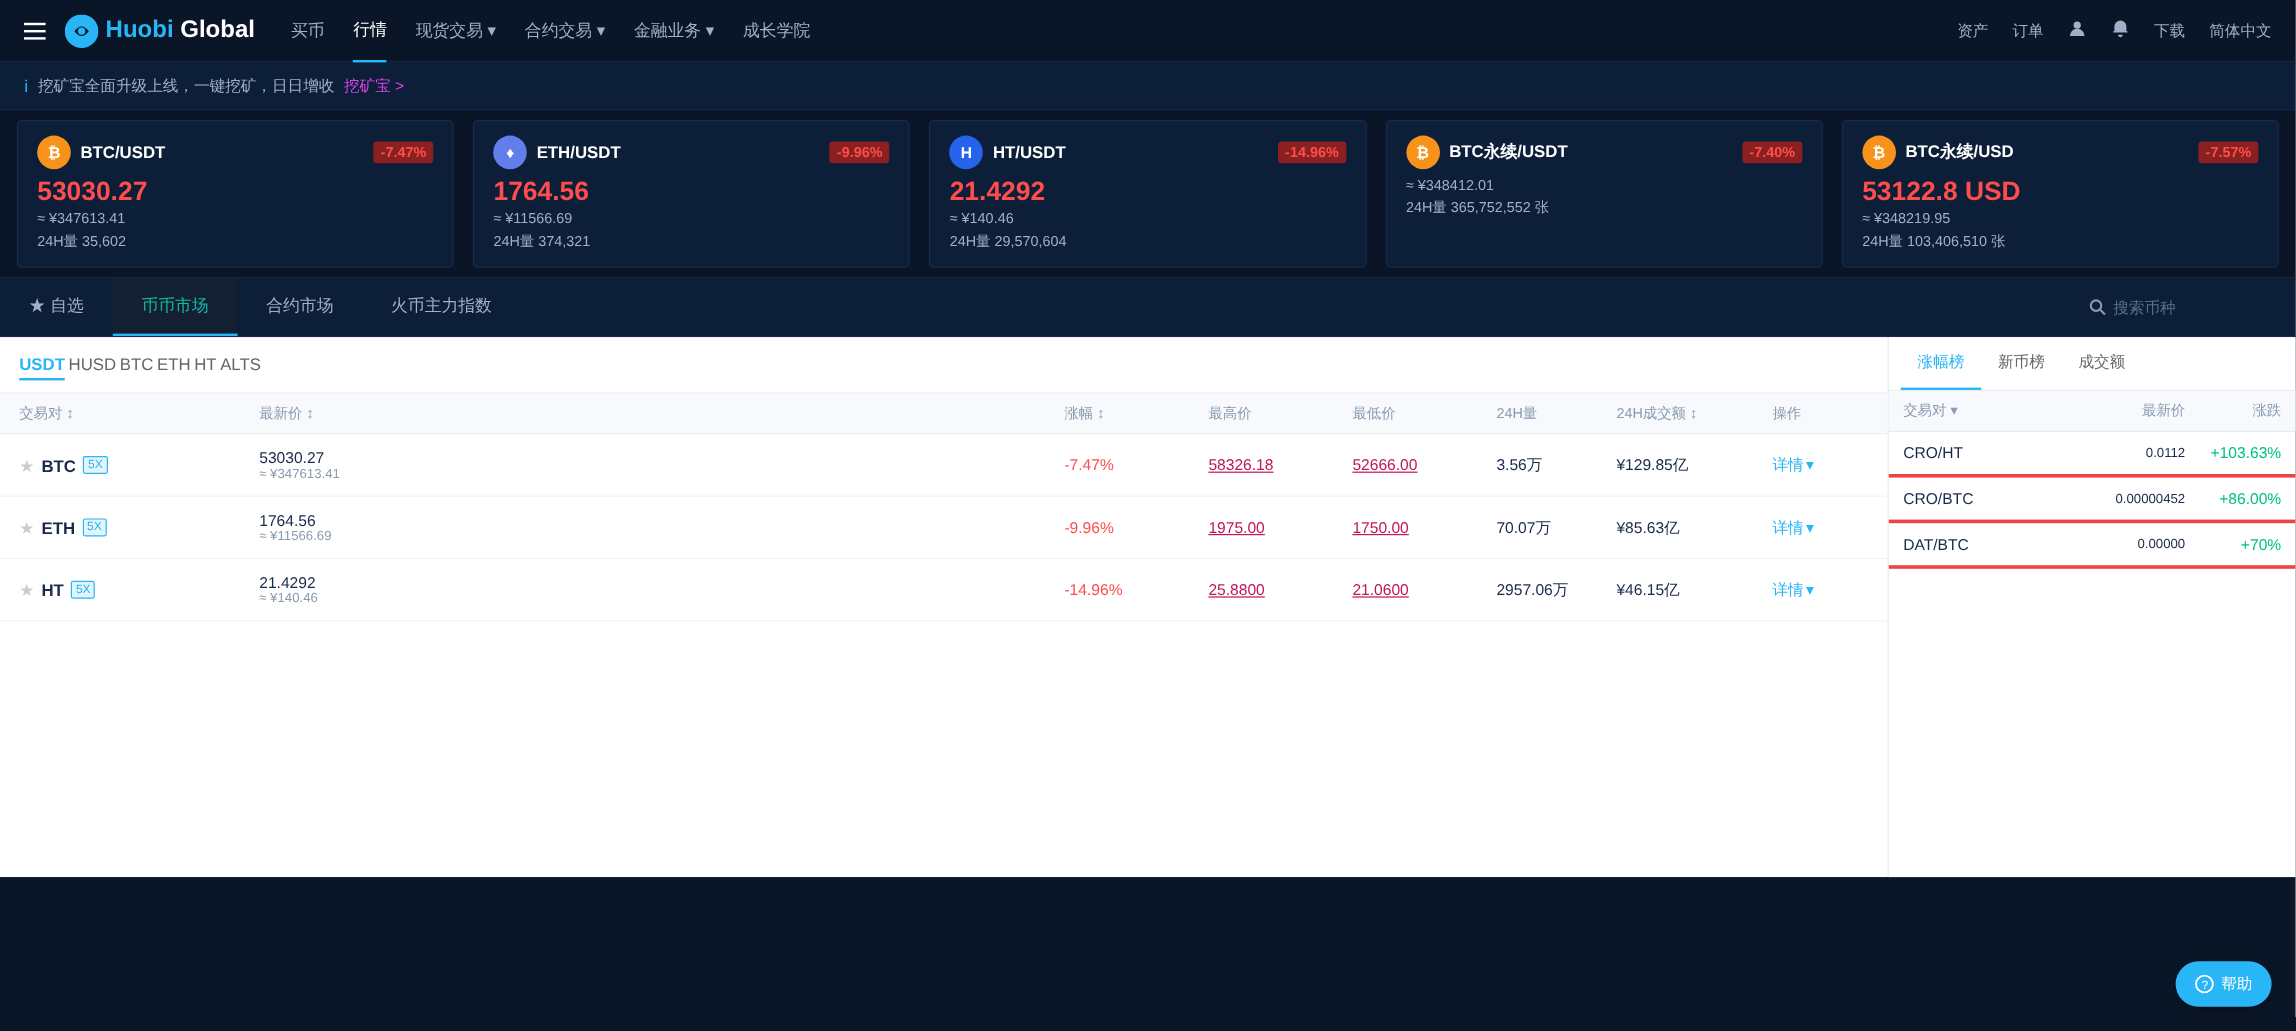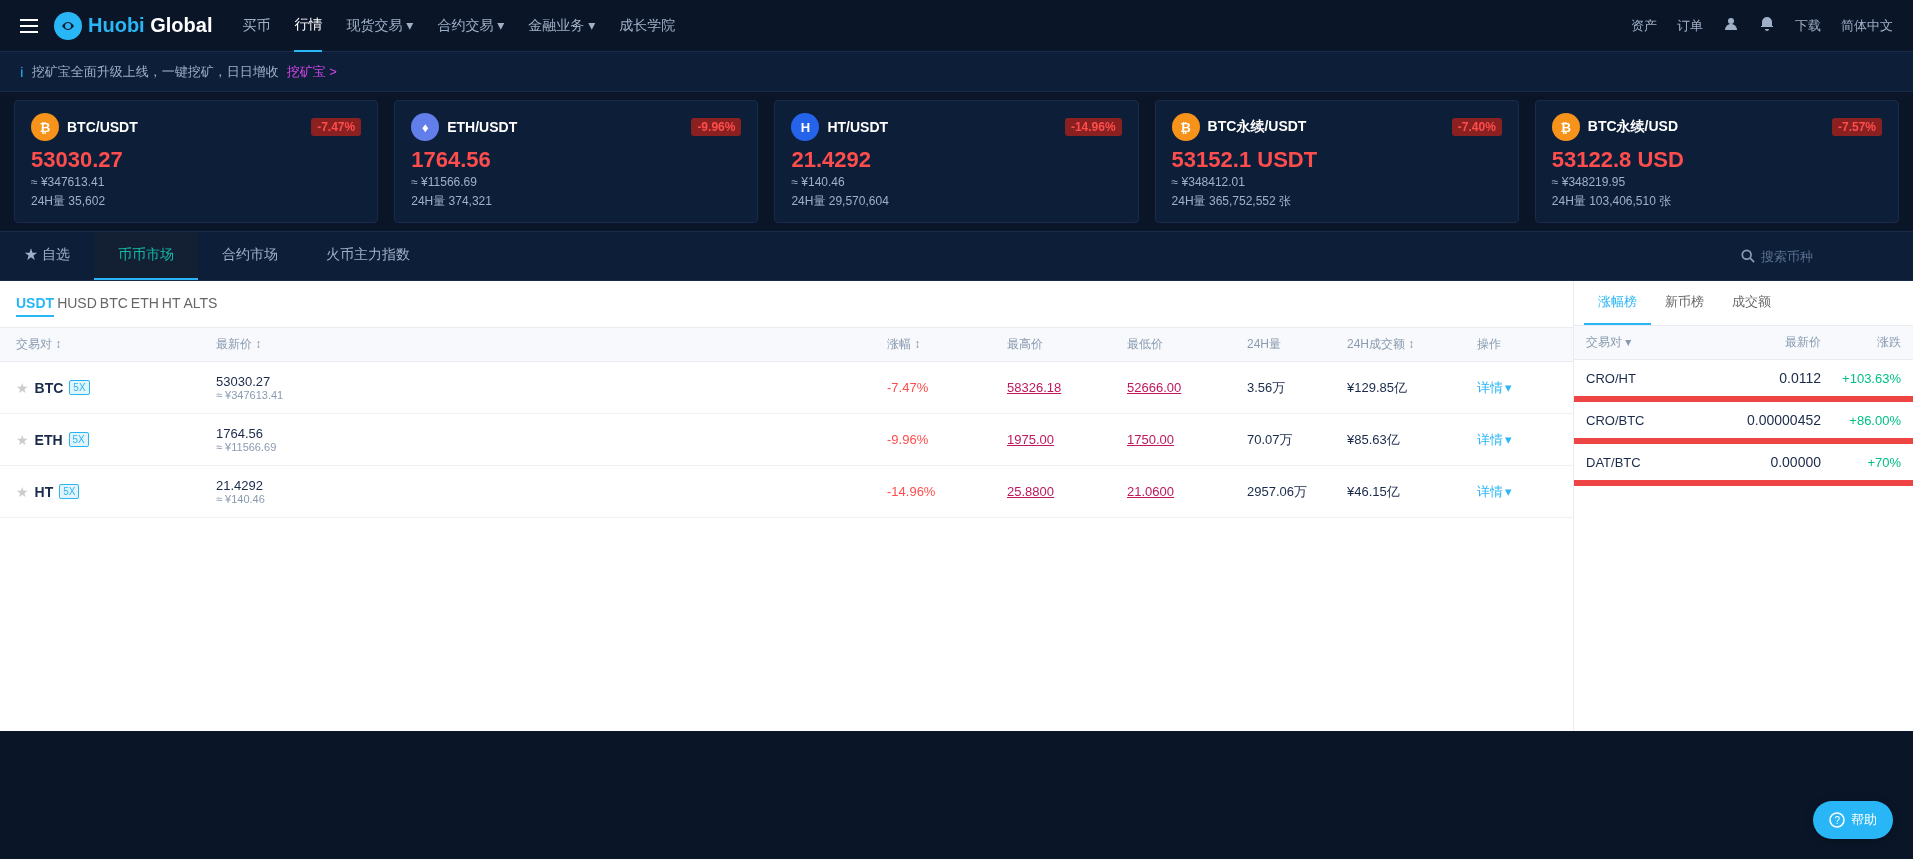--- a/index.html
+++ b/index.html
@@ -138,24 +138,24 @@
     }
     .right-tab.active { color: #29b6f6; border-bottom: 2px solid #29b6f6; }
 
     .right-table-header {
       display: grid; grid-template-columns: 100px 1fr 80px;
       padding: 8px 12px; background: #f7f9fc; border-bottom: 1px solid #e8ecf0;
       color: #8a9bb0; font-size: 12px;
     }
     .right-row {
       display: grid; grid-template-columns: 100px 1fr 80px;
-      padding: 10px 12px; border-bottom: 6px solid #ef4444; align-items: center;
+      padding: 10px 12px; border-bottom: 3px solid #ef4444; align-items: center;
     }
     .right-pair { color: #1a2a4a; font-size: 13px; cursor: pointer; }
-    .right-price { color: #1a2a4a; font-size: 14px; text-align: right; }
+    .right-price { color: #1a2a4a; font-size: 11px; text-align: right; }
     .right-change { font-size: 13px; text-align: right; }
     .right-change.green { color: #00c087; }
 
     
     .help-btn {
       position: fixed; bottom: 20px; right: 20px; background: #29b6f6;
       color: #fff; border-radius: 50px; padding: 10px 16px; font-size: 13px;
       cursor: pointer; display: flex; align-items: center; gap: 6px;
       box-shadow: 0 2px 8px rgba(0,0,0,0.3); z-index: 999;
     }
@@ -247,21 +247,20 @@
     <div class="ticker-cny">≈ ¥140.46</div>
     <div class="ticker-vol">24H量 29,570,604</div>
   </div>
 
   <div class="ticker-card">
     <div class="ticker-header">
       <div class="ticker-coin-icon btc-icon">₿</div>
       <span class="ticker-pair">BTC永续/USDT</span>
       <span class="ticker-change red">-7.40%</span>
     </div>
-    <div class="ticker-price">53152.1 USDT</div>
     <div class="ticker-cny">≈ ¥348412.01</div>
     <div class="ticker-vol">24H量 365,752,552 张</div>
   </div>
 
   <div class="ticker-card">
     <div class="ticker-header">
       <div class="ticker-coin-icon btc-icon">₿</div>
       <span class="ticker-pair">BTC永续/USD</span>
       <span class="ticker-change red">-7.57%</span>
     </div>

